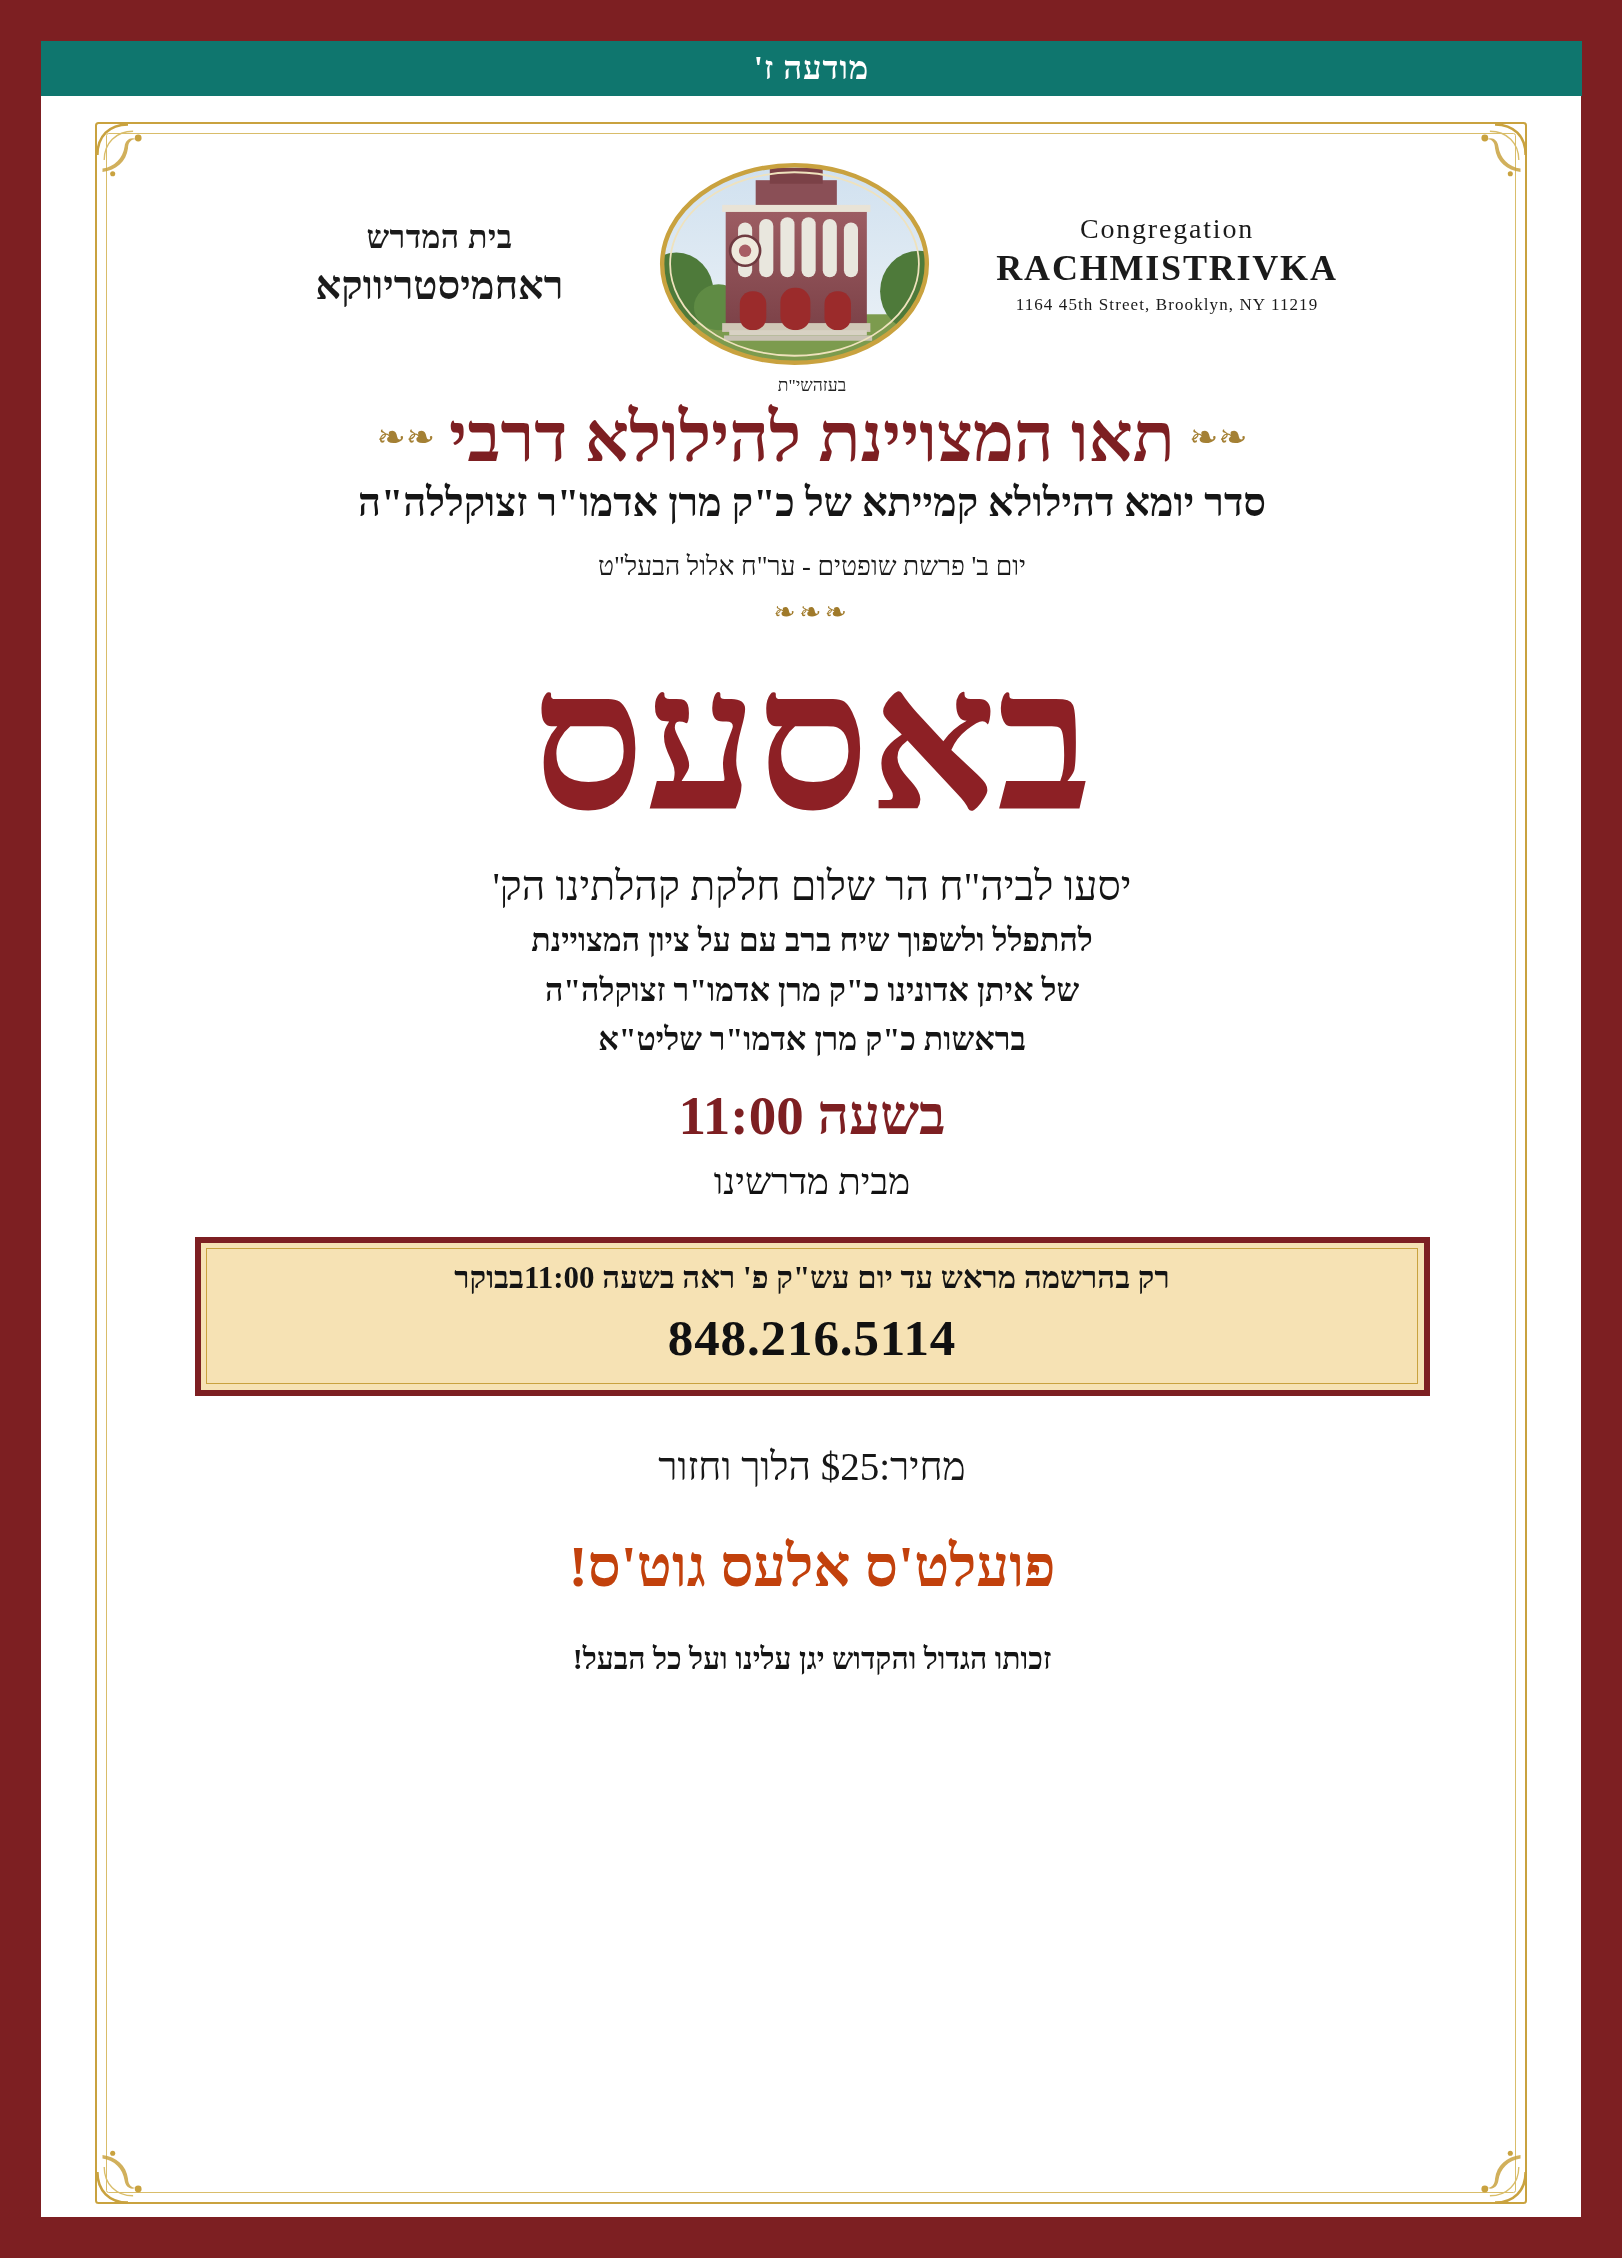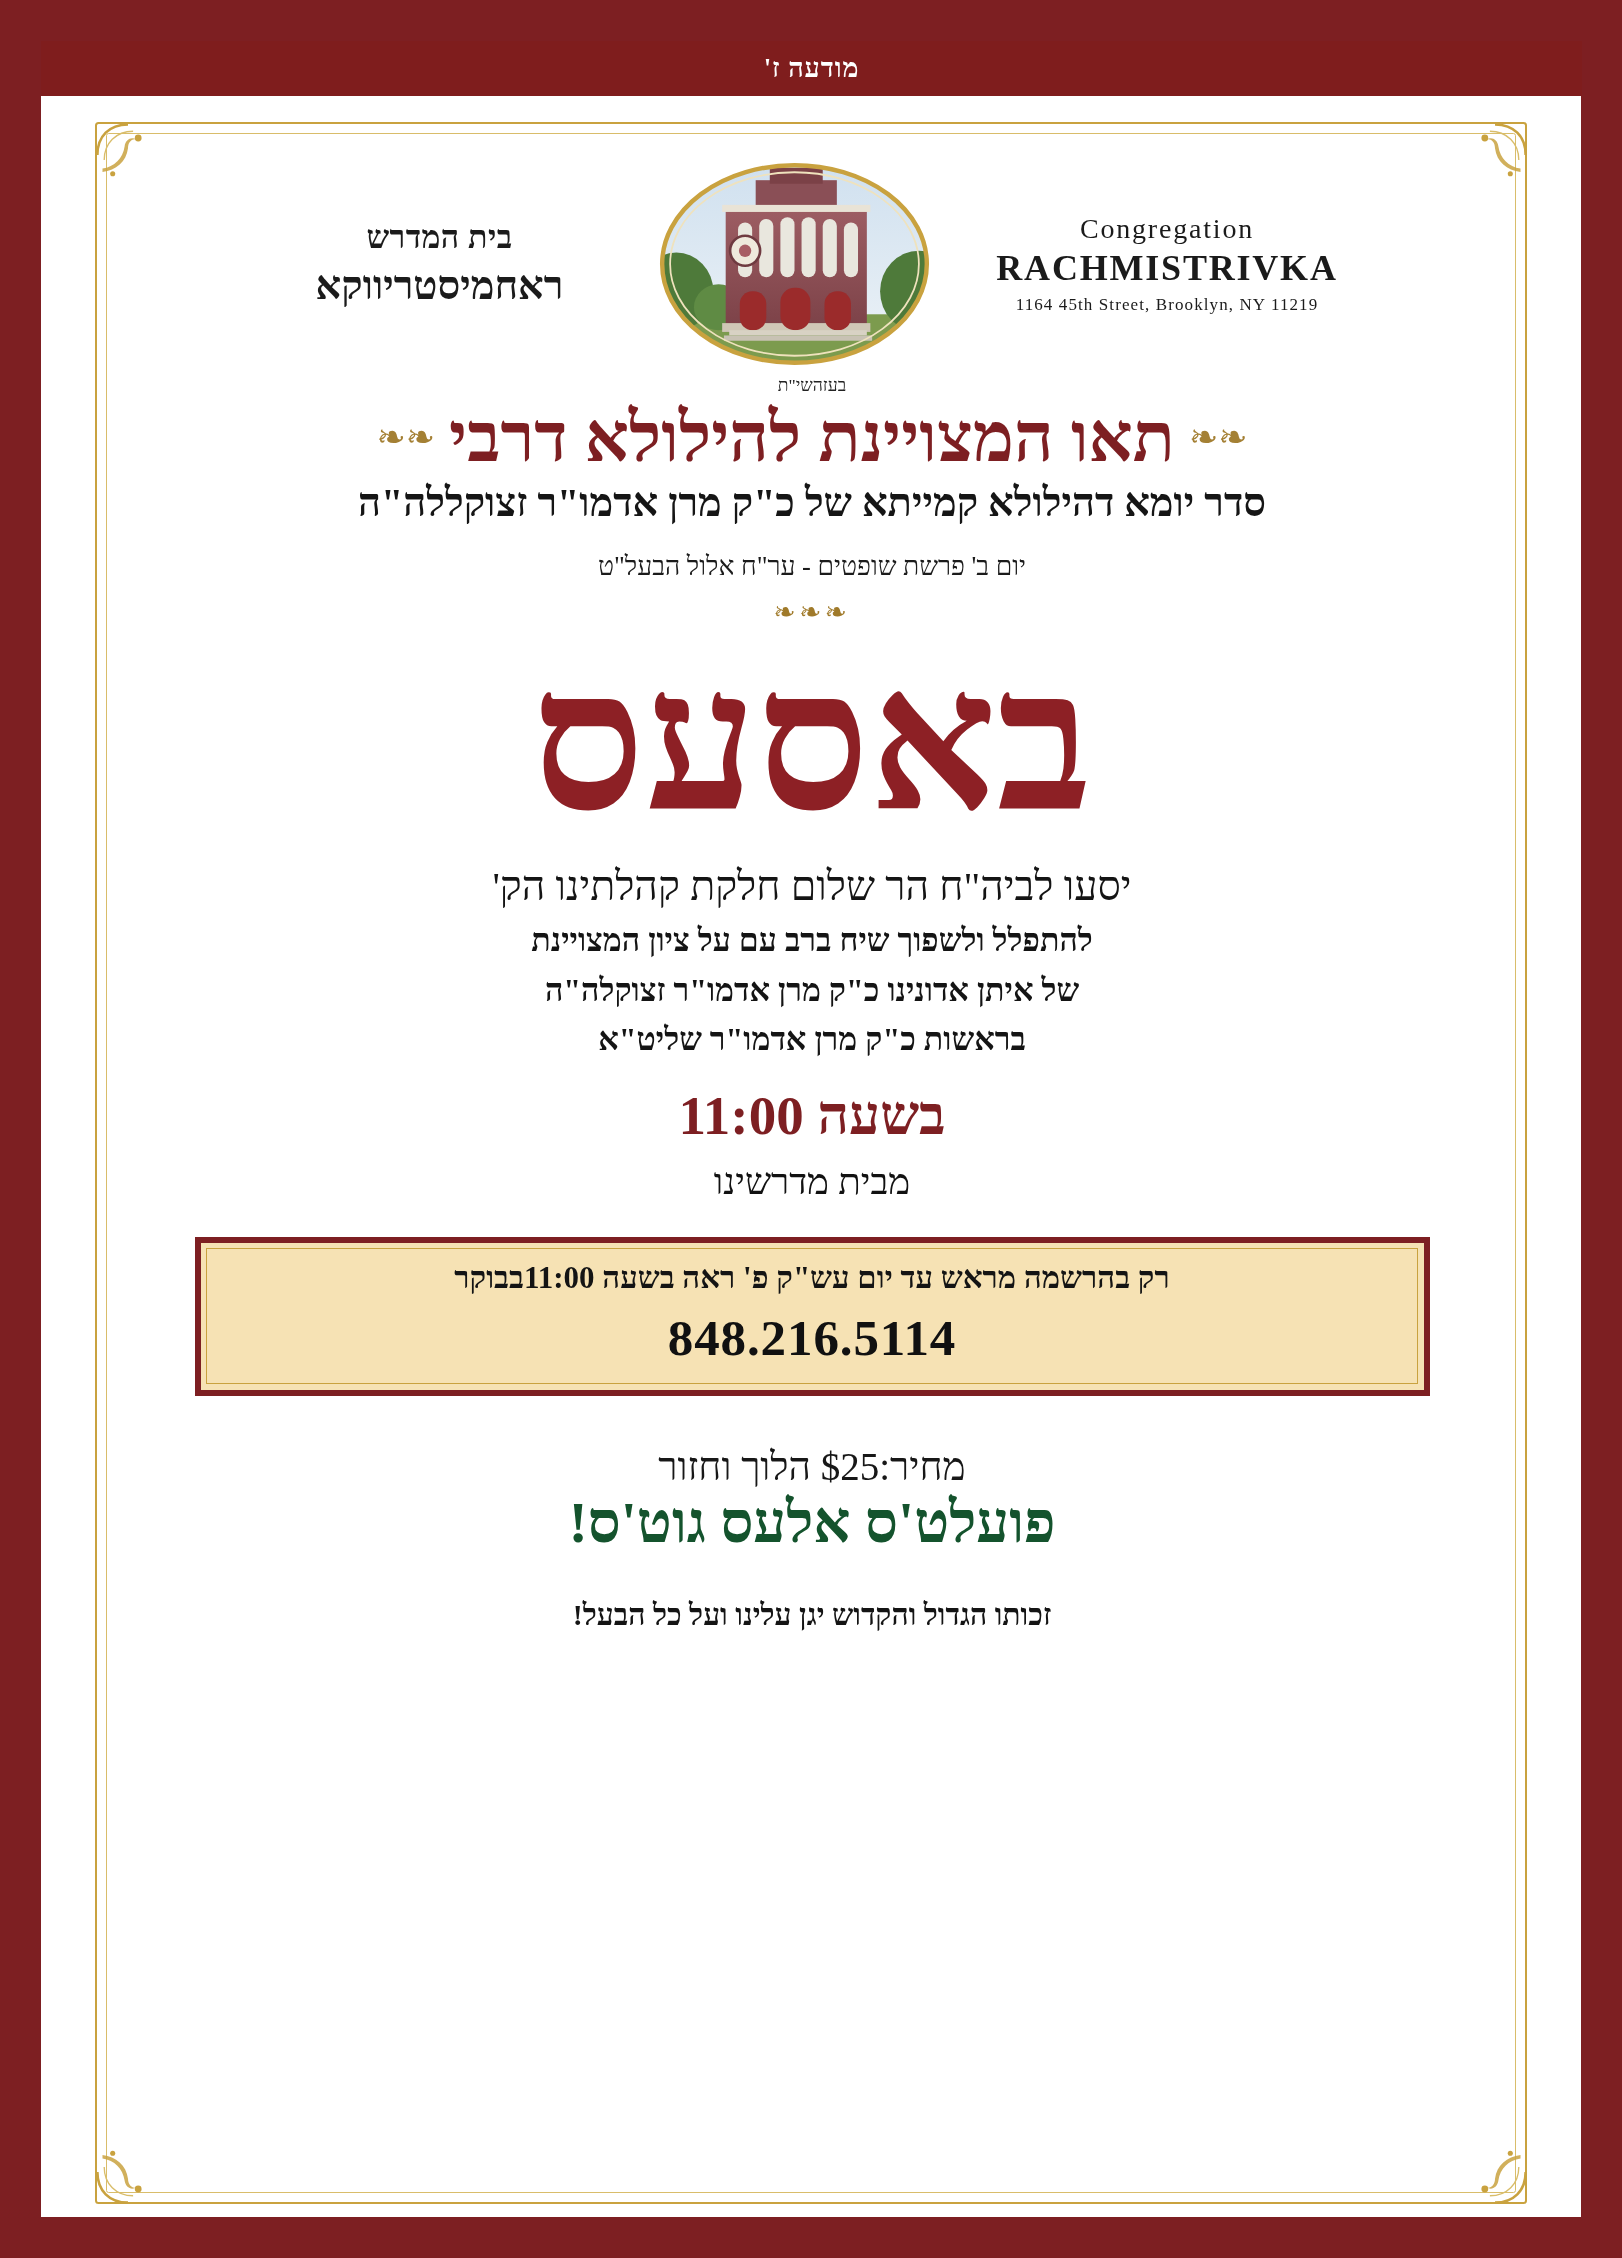--- a/index.html
+++ b/index.html
@@ -37,26 +37,26 @@
     background: #ffffff;
   }
 
   
   .top-banner {
     position: absolute;
     left: 41px;
     top: 41px;
     width: calc(100% - 81px);
     height: 55px;
-    background: #7f1d1d;
+    background: #0f766e;
     color: #ffffff;
     display: flex;
     align-items: center;
     justify-content: center;
-    font-size: 27px;
+    font-size: 33px;
     font-weight: bold;
     letter-spacing: 0.9px;
     font-family: "Liberation Serif", serif;
   }
 
   
   .gold-frame {
     position: absolute;
     left: 95px;
     top: 122px;
@@ -277,22 +277,23 @@
   
   .price-line {
     font-size: 39px;
     color: #171717;
     direction: rtl;
     margin-top: 48px;
   }
   .big-red-line {
     font-size: 58px;
     font-weight: bold;
-    color: #14532d;
-    direction: rtl;
+    color: #c2410c;
+    direction: rtl;
+    margin-top: 44px;
   }
   .closing-line {
     font-size: 30px;
     font-weight: bold;
     color: #141414;
     direction: rtl;
     margin-top: 42px;
   }
 </style>
 </head>

